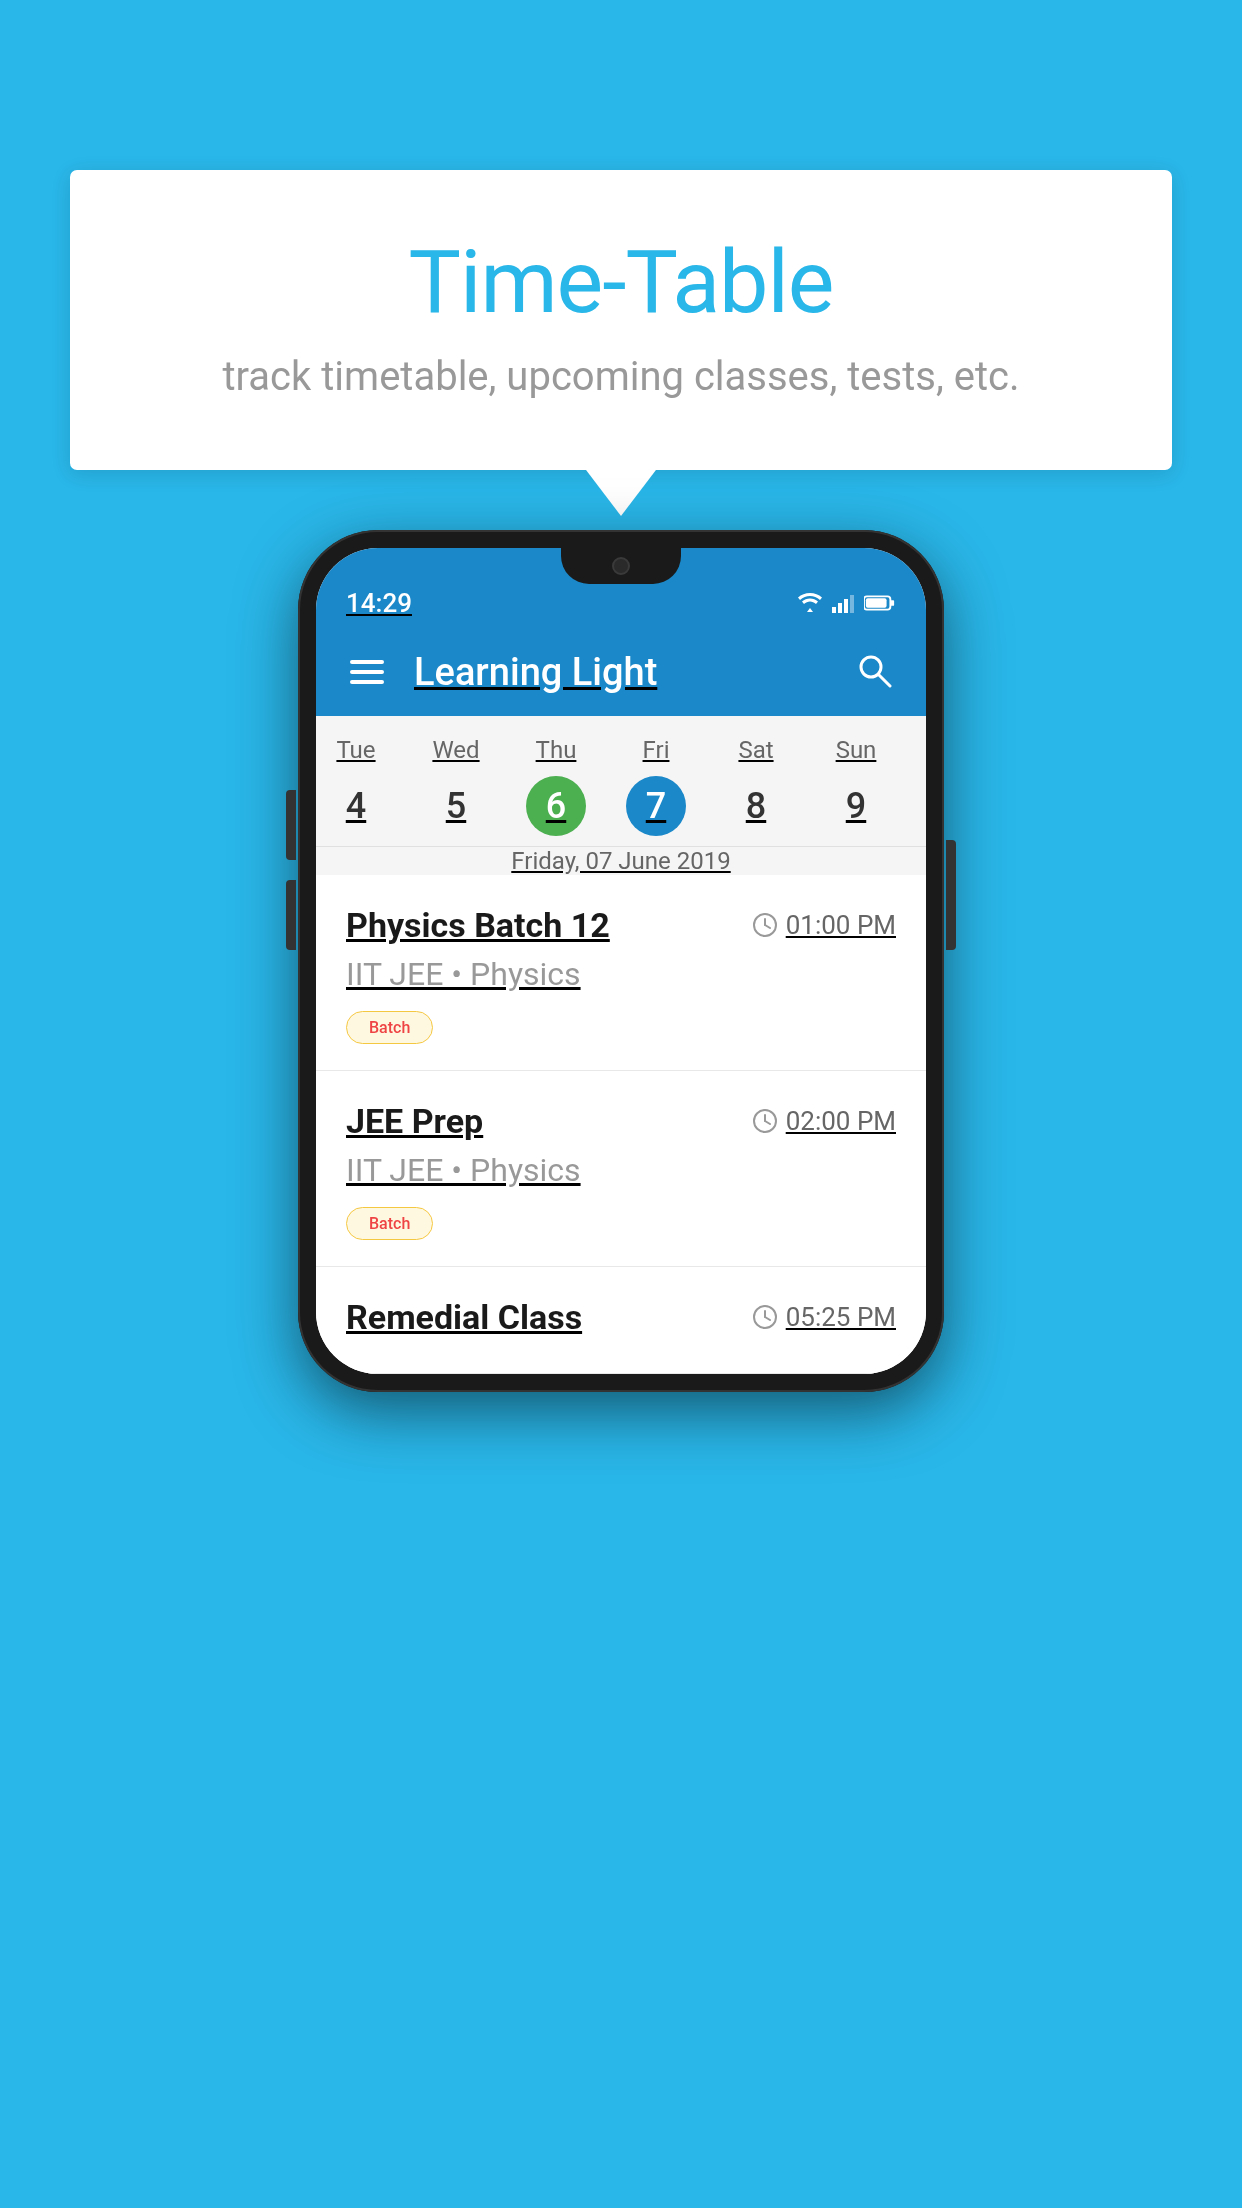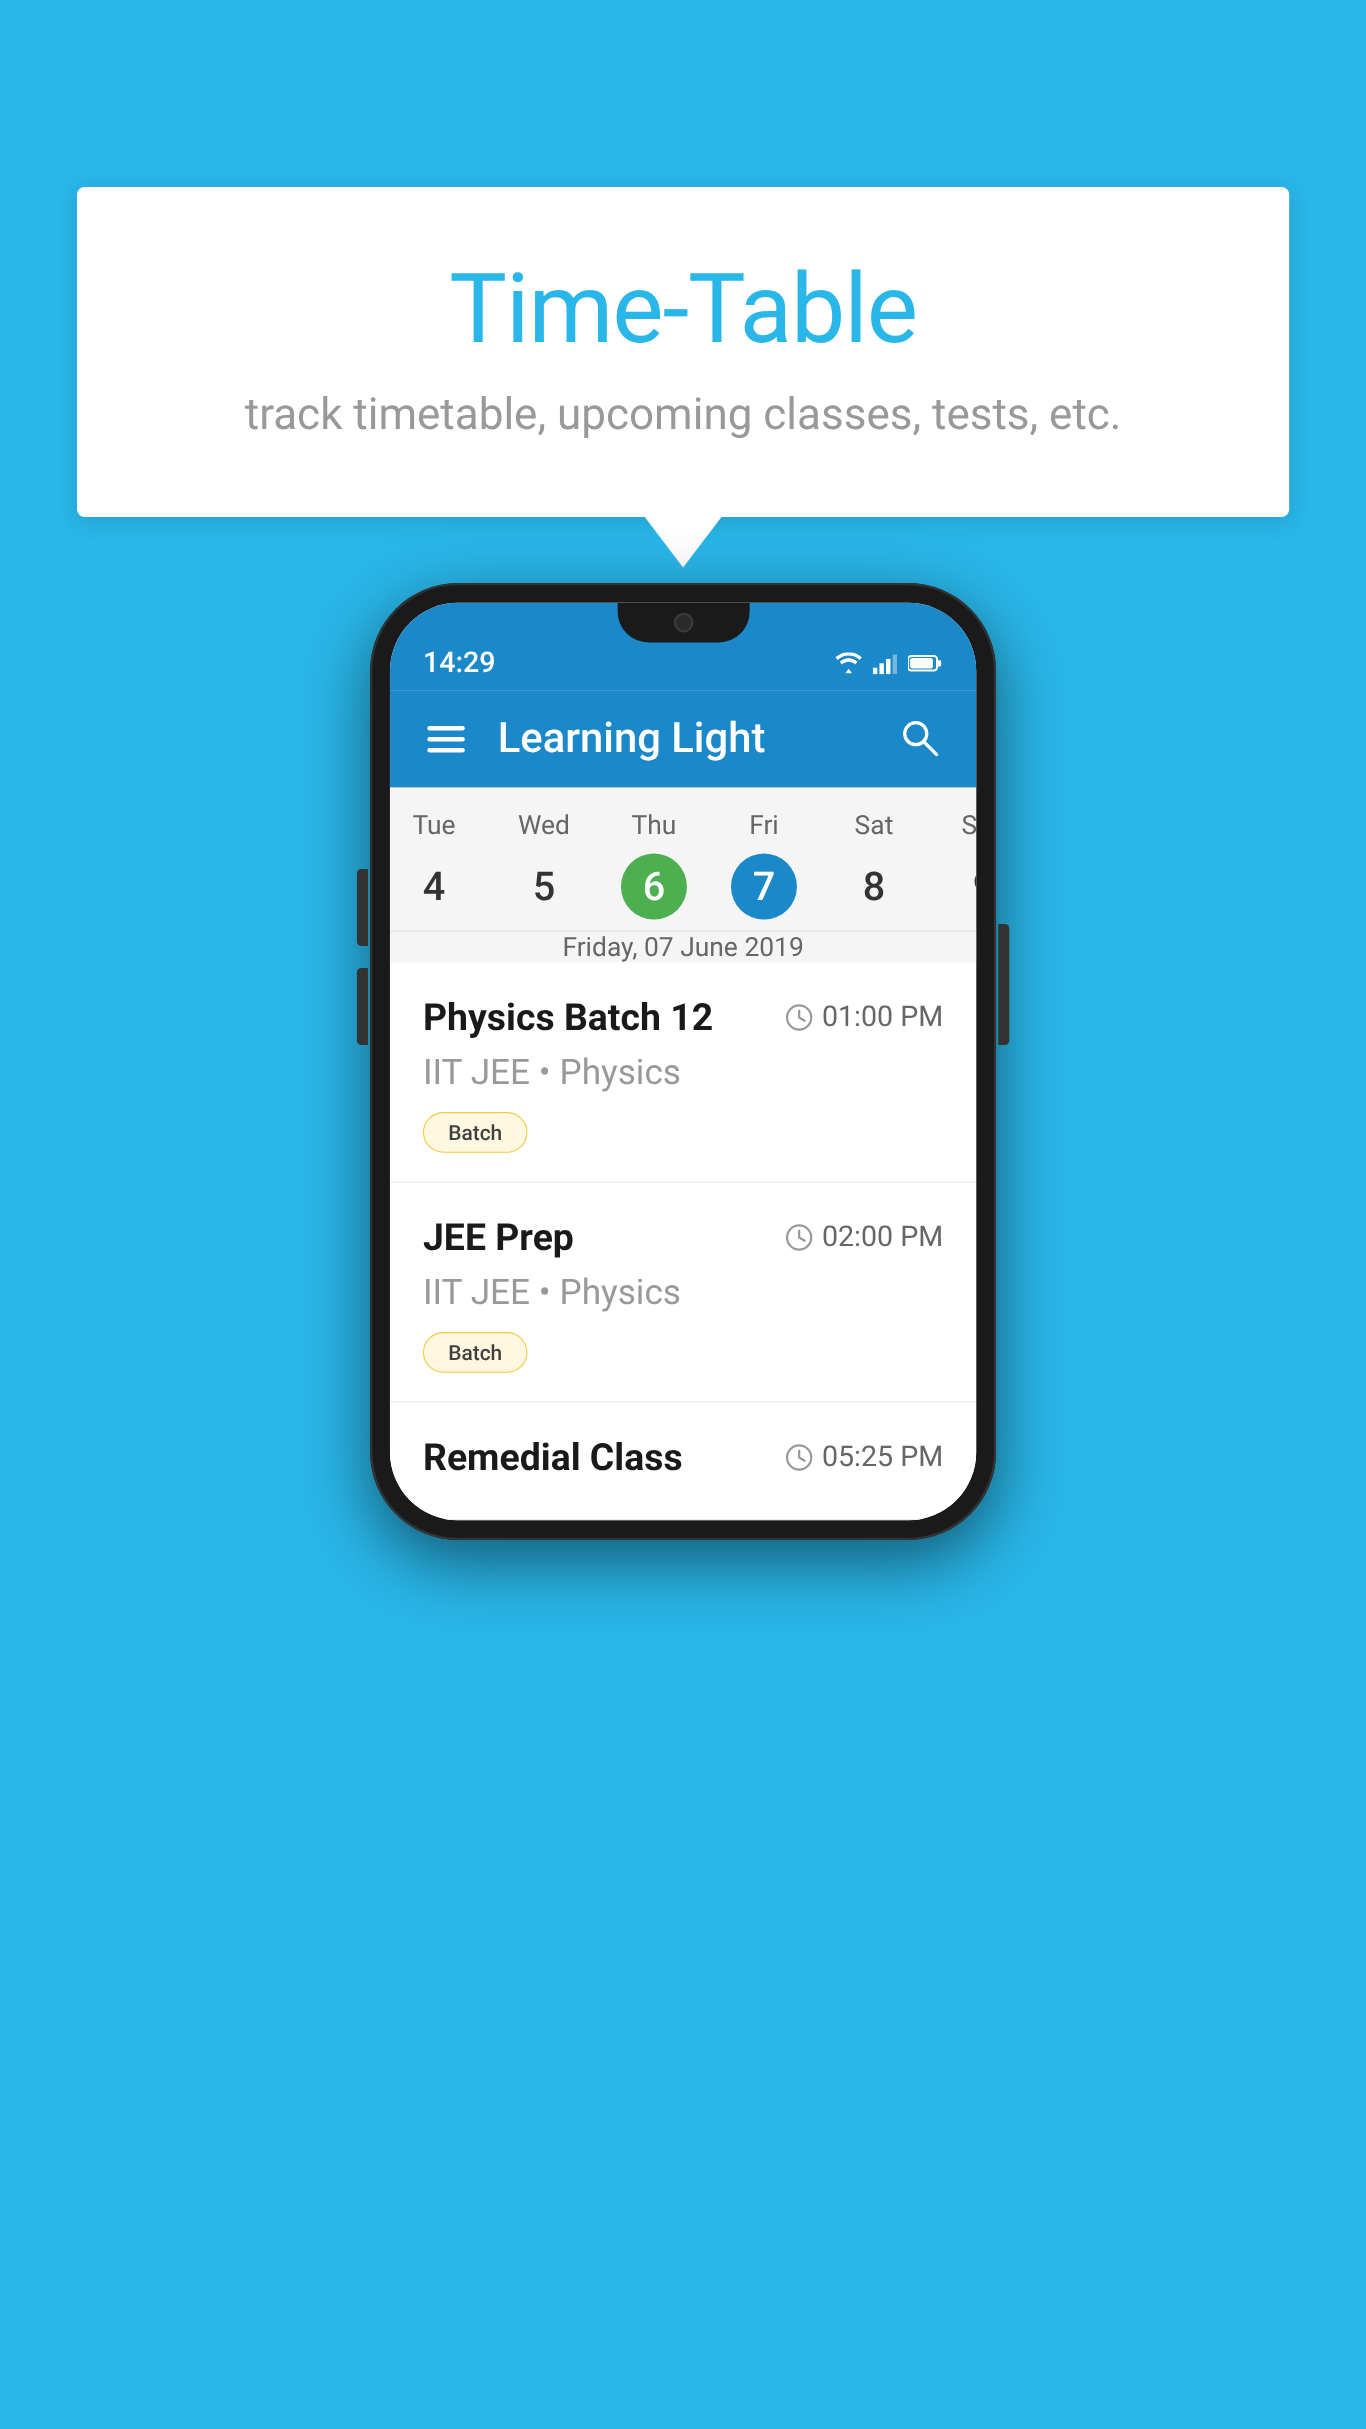--- a/index.html
+++ b/index.html
@@ -53,21 +53,22 @@
       color: #999;
       font-weight: 400;
     }
 
     
     .phone-wrapper {
       position: absolute;
       top: 530px;
       left: 50%;
       transform: translateX(-50%);
-      width: 569px;
+      width: 646px;
+      text-decoration: underline;
     }
 
     .phone-outer {
       background: #1a1a1a;
       border-radius: 80px;
       padding: 18px;
       box-shadow: 0 20px 60px rgba(0,0,0,0.5), inset 0 0 0 2px #333;
       position: relative;
     }
 
@@ -290,25 +291,25 @@
 
     .schedule-item-meta {
       font-size: 32px;
       color: #999;
       margin-bottom: 18px;
     }
 
     .batch-badge {
       display: inline-block;
       background: #fff8e1;
-      color: #404040;
+      color: #ef4444;
       border: 1.5px solid #f5c842;
       border-radius: 30px;
       padding: 6px 22px;
-      font-size: 19px;
+      font-size: 16px;
       font-weight: 500;
     }
   </style>
 </head>
 <body>
 
 <div style="position:absolute;inset:0;background:#29b6e8;"></div>
 
 <div class="speech-bubble">
   <div class="speech-bubble-title">Time-Table</div>

